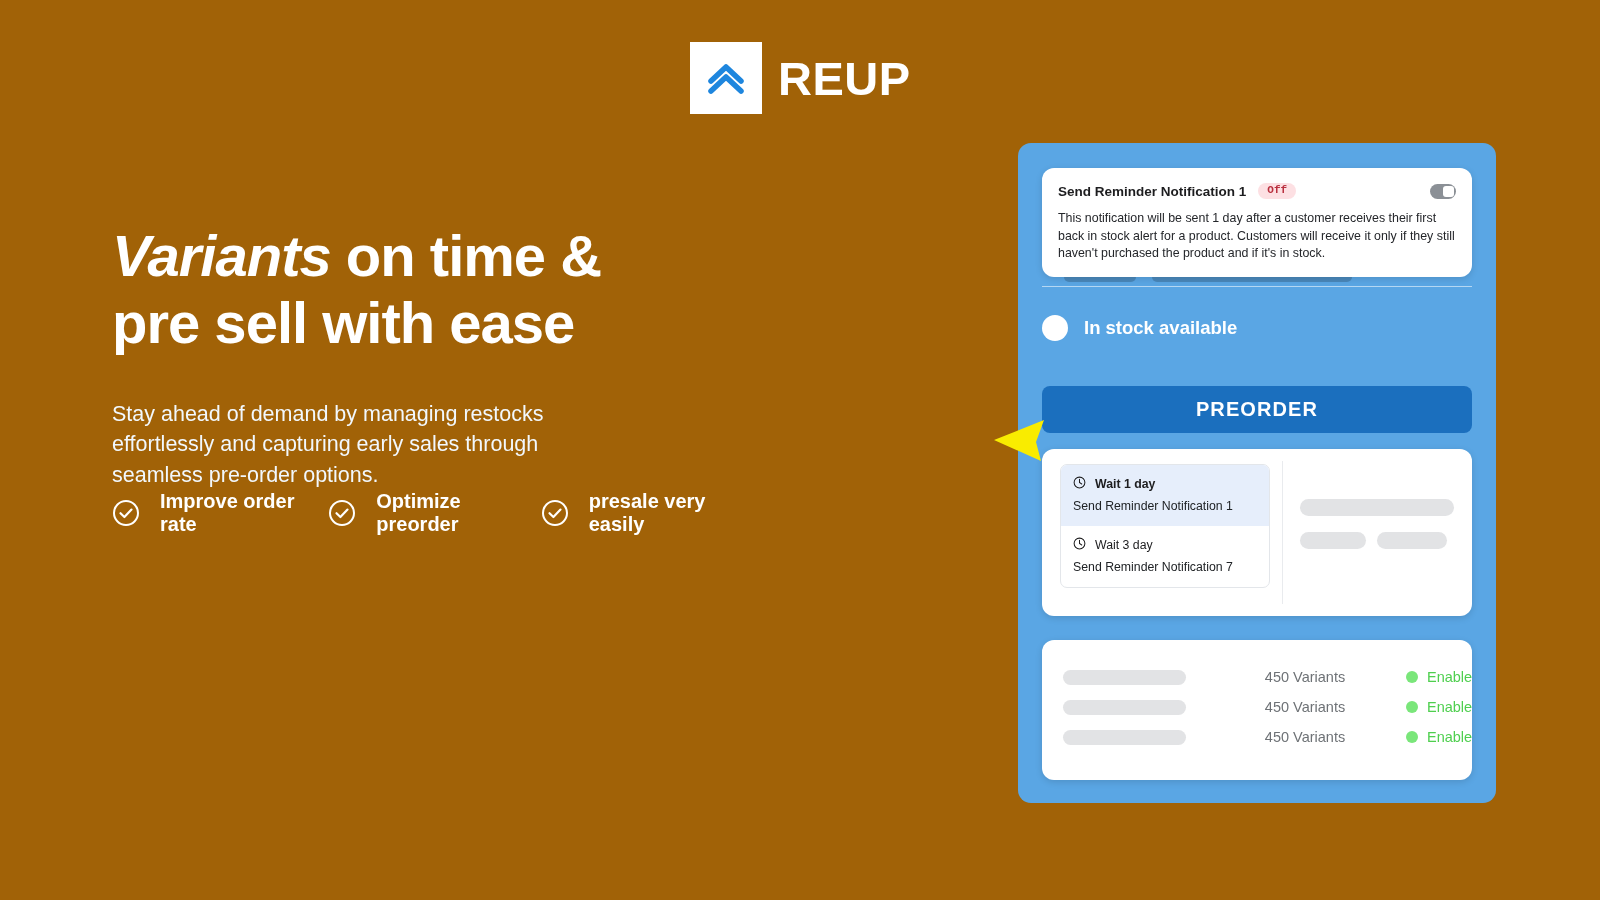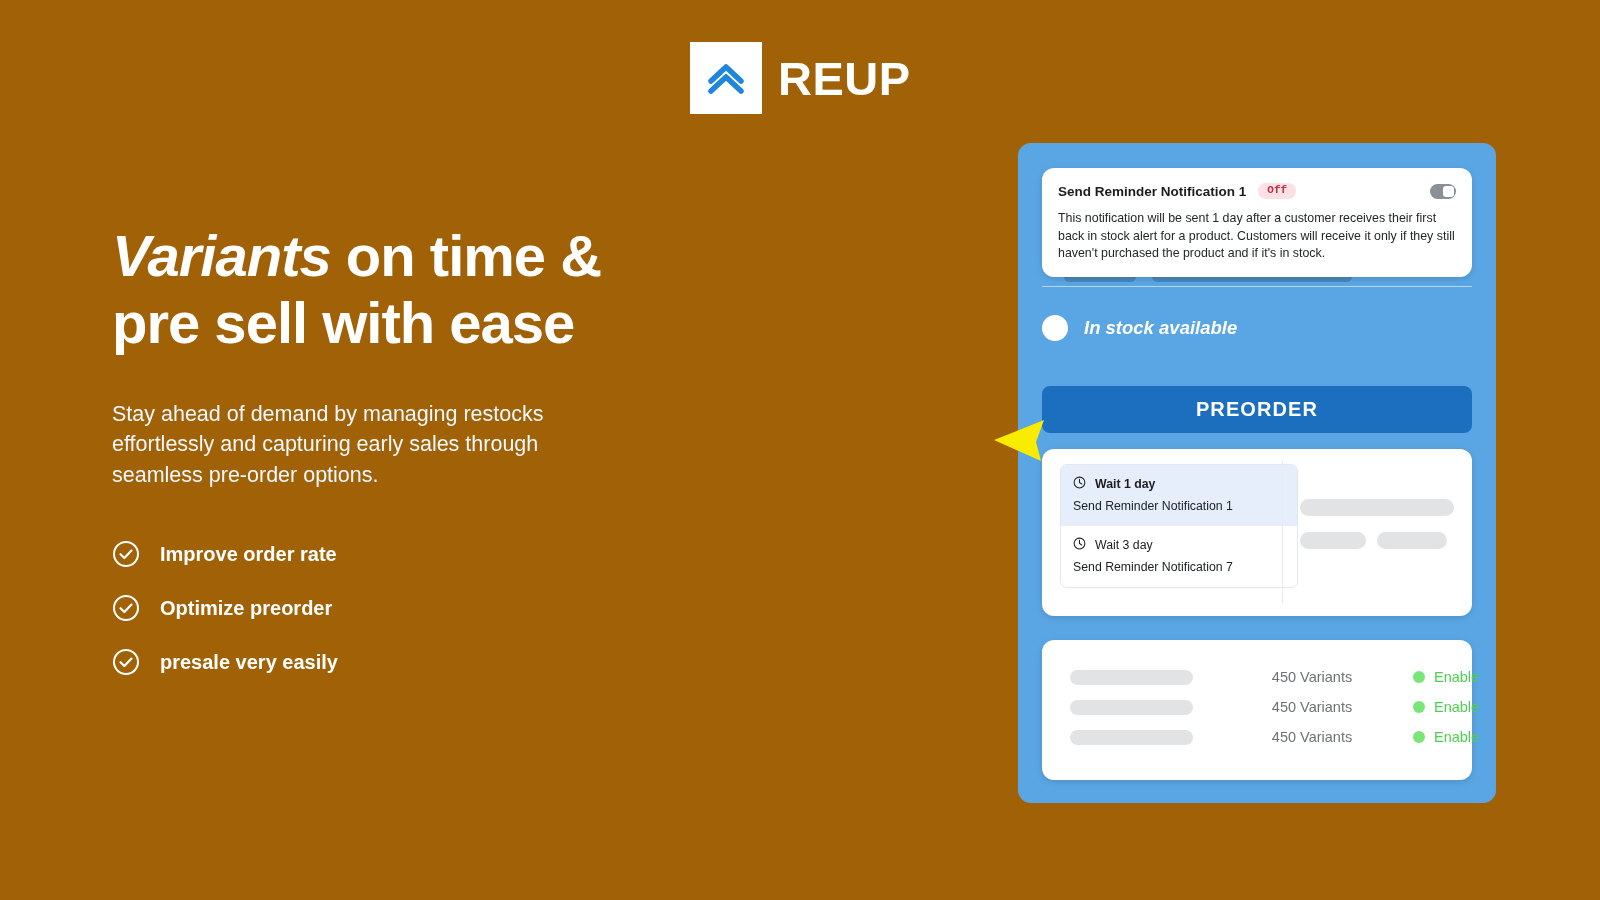--- a/index.html
+++ b/index.html
@@ -32,21 +32,21 @@
     color: #ffffff; font-size: 58px; font-weight: bold;
     line-height: 1.16; letter-spacing: -1px;
   }
   .headline .em { font-style: italic; }
   .subhead {
     margin-top: 42px;
     color: #f2f8fd; font-size: 21.5px; line-height: 1.42;
     max-width: 470px; font-weight: normal;
   }
 
-  .bullets { margin-top: 50px; display: flex; flex-direction: column; gap: 26px; }
+  .bullets { display: flex; flex-direction: row; gap: 26px; }
   .bullet { display: flex; align-items: center; gap: 20px; }
   .bullet .check-ic { width: 28px; height: 28px; flex: 0 0 28px; }
   .bullet .btxt { color: #ffffff; font-size: 20px; font-weight: bold; }
 
   
   .panel {
     position: absolute; left: 1018px; top: 143px;
     width: 478px; height: 660px;
     background: #5aa6e4; border-radius: 13px;
   }
@@ -83,37 +83,37 @@
   .notif-shadow-b { left: 110px; width: 200px; }
 
   .divider {
     position: absolute; left: 24px; top: 143px; width: 430px; height: 1px;
     background: rgba(255,255,255,0.55);
   }
 
   
   .instock-row {
     position: absolute; left: 24px; top: 172px;
-    display: flex; align-items: center; gap: 16px; font-style: italic;
+    display: flex; align-items: center; gap: 16px;
   }
   .radio-dot { width: 26px; height: 26px; border-radius: 50%; background: #ffffff; }
   .instock-label { color: #ffffff; font-size: 18.5px; font-weight: bold; }
 
   
   .preorder-btn {
     position: absolute; left: 24px; top: 243px; width: 430px; height: 47px;
     background: #1b6fbe; border-radius: 8px;
     display: flex; align-items: center; justify-content: center;
     color: #ffffff; font-size: 20px; font-weight: bold; letter-spacing: 1.1px;
   }
 
   
   .flow-card { left: 24px; top: 306px; width: 430px; height: 167px; }
   .flow-list {
-    position: absolute; left: 18px; top: 15px; width: 238px;
+    position: absolute; left: 18px; top: 15px; width: 210px;
     border: 1px solid #e3e6ea; border-radius: 7px; overflow: hidden;
     background: #ffffff;
   }
   .flow-item { padding: 0 12px; }
   .flow-item.active { background: #e6eefb; }
   .flow-wait {
     display: flex; align-items: center; gap: 9px;
     padding: 11px 0 7px 0; font-size: 12.3px; color: #1d1d1f;
   }
   .flow-item.active .flow-wait { font-weight: bold; }
@@ -123,21 +123,21 @@
     background: #e9ebee;
   }
   .sk { background: #e2e3e5; border-radius: 9px; }
   .flow-skeletons { position: absolute; left: 258px; top: 50px; width: 154px; }
   .flow-sk-1 { width: 154px; height: 17px; }
   .flow-sk-row { display: flex; gap: 11px; margin-top: 16px; }
   .flow-sk-2 { width: 66px; height: 17px; }
   .flow-sk-3 { width: 70px; height: 17px; }
 
   
-  .variants-card { left: 24px; top: 497px; width: 430px; height: 140px; padding: 22px 28px; }
+  .variants-card { left: 24px; top: 497px; width: 430px; height: 140px; padding: 22px 21px; }
   .var-row {
     display: flex; align-items: center; height: 30px;
   }
   .var-sk { width: 123px; height: 15px; flex: 0 0 123px; }
   .var-count {
     flex: 0 0 150px; text-align: center; color: #6e7276; font-size: 14.5px;
     margin-left: 44px;
   }
   .var-status { display: flex; align-items: center; gap: 9px; margin-left: 26px; }
   .var-dot { width: 12px; height: 12px; border-radius: 50%; background: #7ae67a; }

